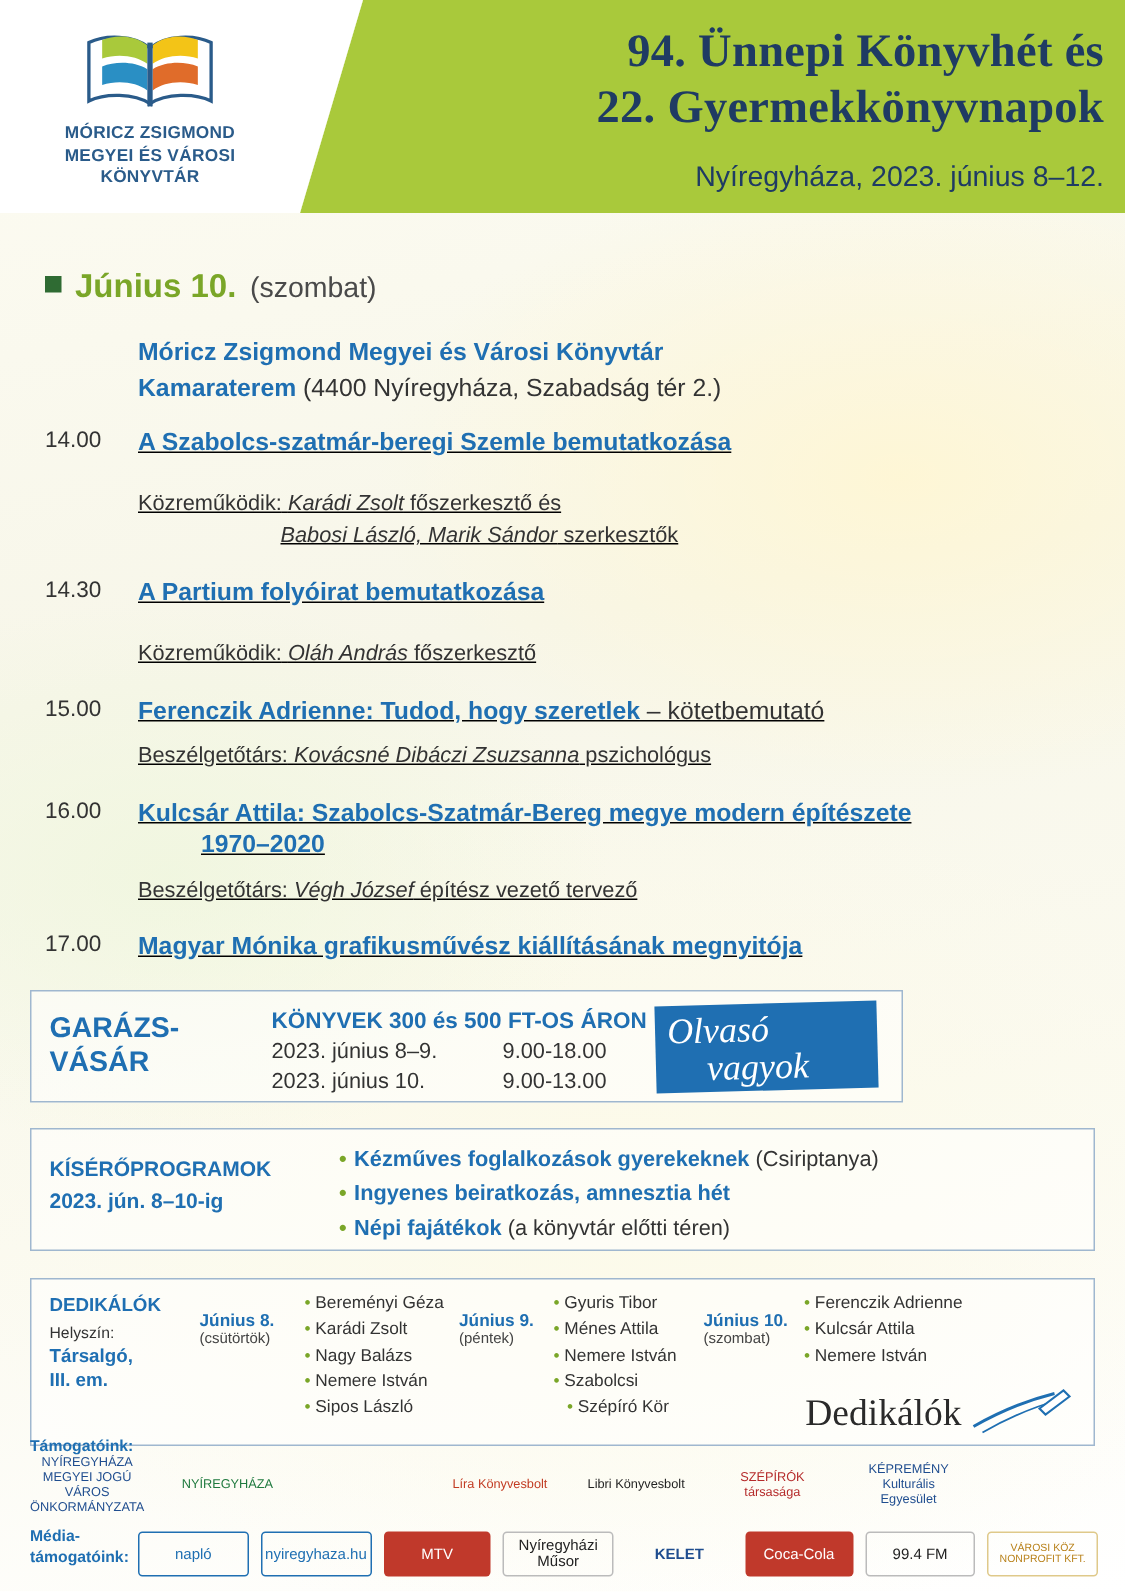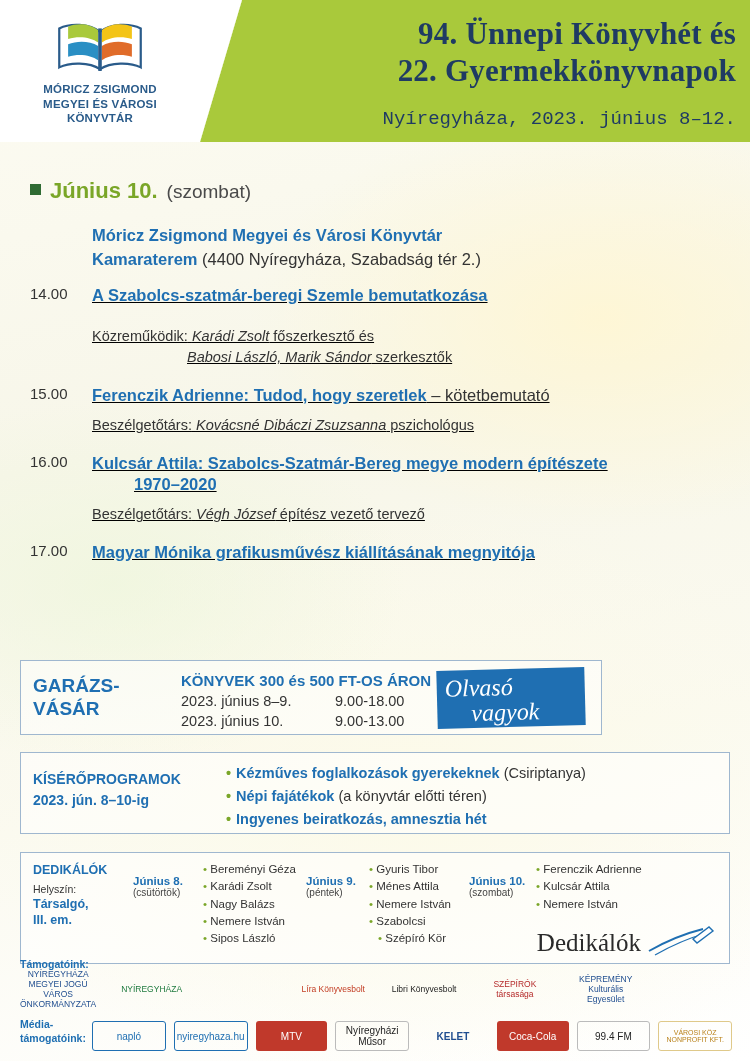--- a/index.html
+++ b/index.html
@@ -64,21 +64,21 @@
     font-weight: bold;
     font-size: 31px;
     line-height: 1.18;
     text-align: right;
     letter-spacing: .2px;
   }
   .hdr-sub {
     position: absolute;
     right: 14px; top: 108px;
     color: #1f3b63;
-    font-family: Liberation Mono, monospace;
+    font-family: Liberation Sans, sans-serif;
     font-size: 19px;
     font-weight: normal;
   }
   
   .day-row {
     position: absolute; left: 30px; top: 178px;
     display: flex; align-items: baseline; gap: 9px;
   }
   .sq {
     width: 11px; height: 11px; background: #2f6b33;
@@ -244,20 +244,30 @@
       <div class="body">
         <div class="title">A Szabolcs-szatmár-beregi Szemle bemutatkozása</div>
         <div class="sub">
           <span>Közreműködik:</span>
           <i>Karádi Zsolt</i><span> főszerkesztő és</span>
           <span class="ind"><i>Babosi László, Marik Sándor</i><span> szerkesztők</span></span>
         </div>
       </div>
     </div>
 
+    <div class="item">
+      <div class="time">14.30</div>
+      <div class="body">
+        <div class="title">A Partium folyóirat bemutatkozása</div>
+        <div class="sub">
+          <span>Közreműködik:</span>
+          <i>Oláh András</i><span> főszerkesztő</span>
+        </div>
+      </div>
+    </div>
 
     <div class="item">
       <div class="time">15.00</div>
       <div class="body">
         <div class="title">
           <span>Ferenczik Adrienne:  Tudod, hogy szeretlek</span><span class="plain"> – kötetbemutató</span>
         </div>
         <div class="sub gap">
           <span>Beszélgetőtárs:</span>
           <i>Kovácsné Dibáczi Zsuzsanna</i><span> pszichológus</span>
@@ -313,24 +323,24 @@
   <div class="box kisero">
     <div class="kisero-label">
       <span>KÍSÉRŐPROGRAMOK</span>
       <span class="y">2023. jún. 8–10-ig</span>
     </div>
     <div class="kisero-list">
       <div>
         <span class="bullet">•</span><b>Kézműves foglalkozások gyerekeknek</b><span> (Csiriptanya)</span>
       </div>
       <div>
+        <span class="bullet">•</span><b>Ingyenes beiratkozás, amnesztia hét</b><span></span>
+      </div>
+      <div>
         <span class="bullet">•</span><b>Népi fajátékok</b><span> (a könyvtár előtti téren)</span>
-      </div>
-      <div>
-        <span class="bullet">•</span><b>Ingyenes beiratkozás, amnesztia hét</b><span></span>
       </div>
     </div>
   </div>
 
   <div class="box dedi">
     <div class="dedi-head">
       <span>DEDIKÁLÓK</span>
       <span class="small">Helyszín:</span>
       <span class="room">Társalgó,</span>
       <span class="room">III. em.</span>

